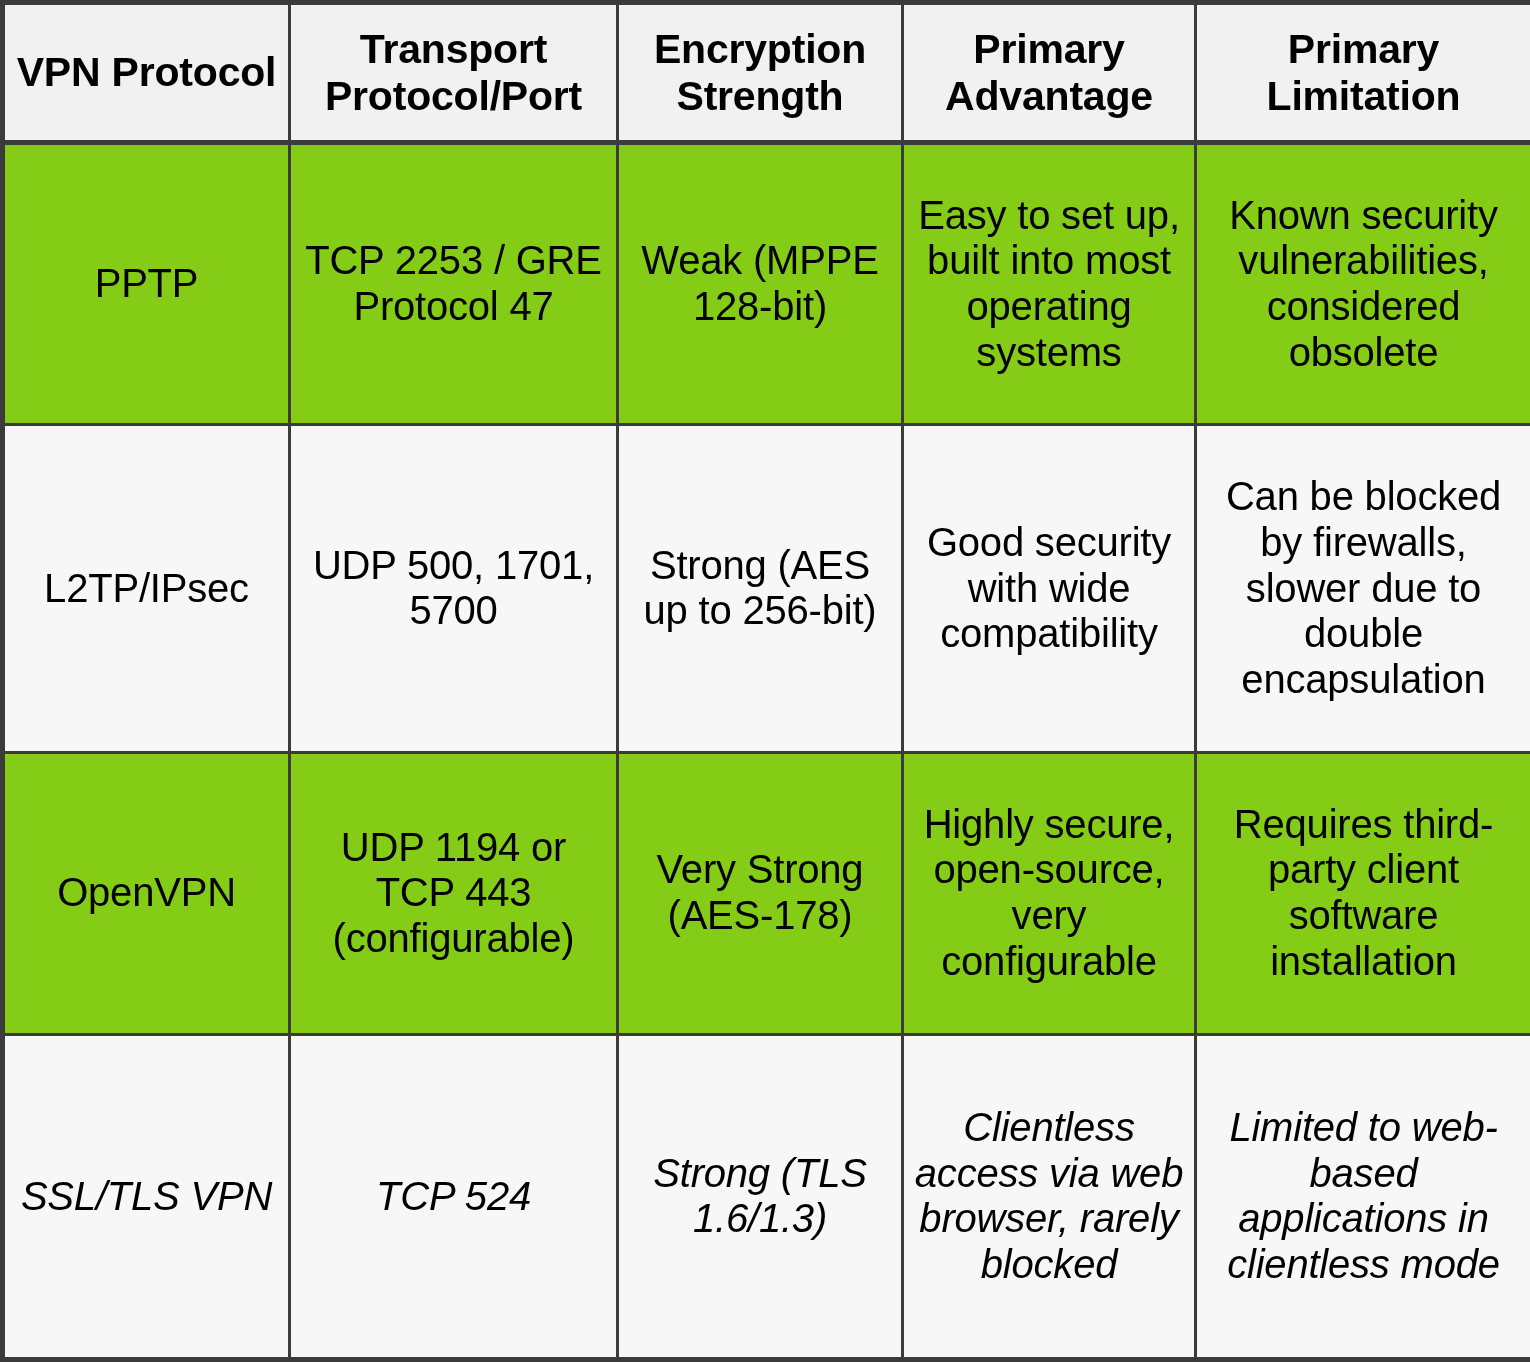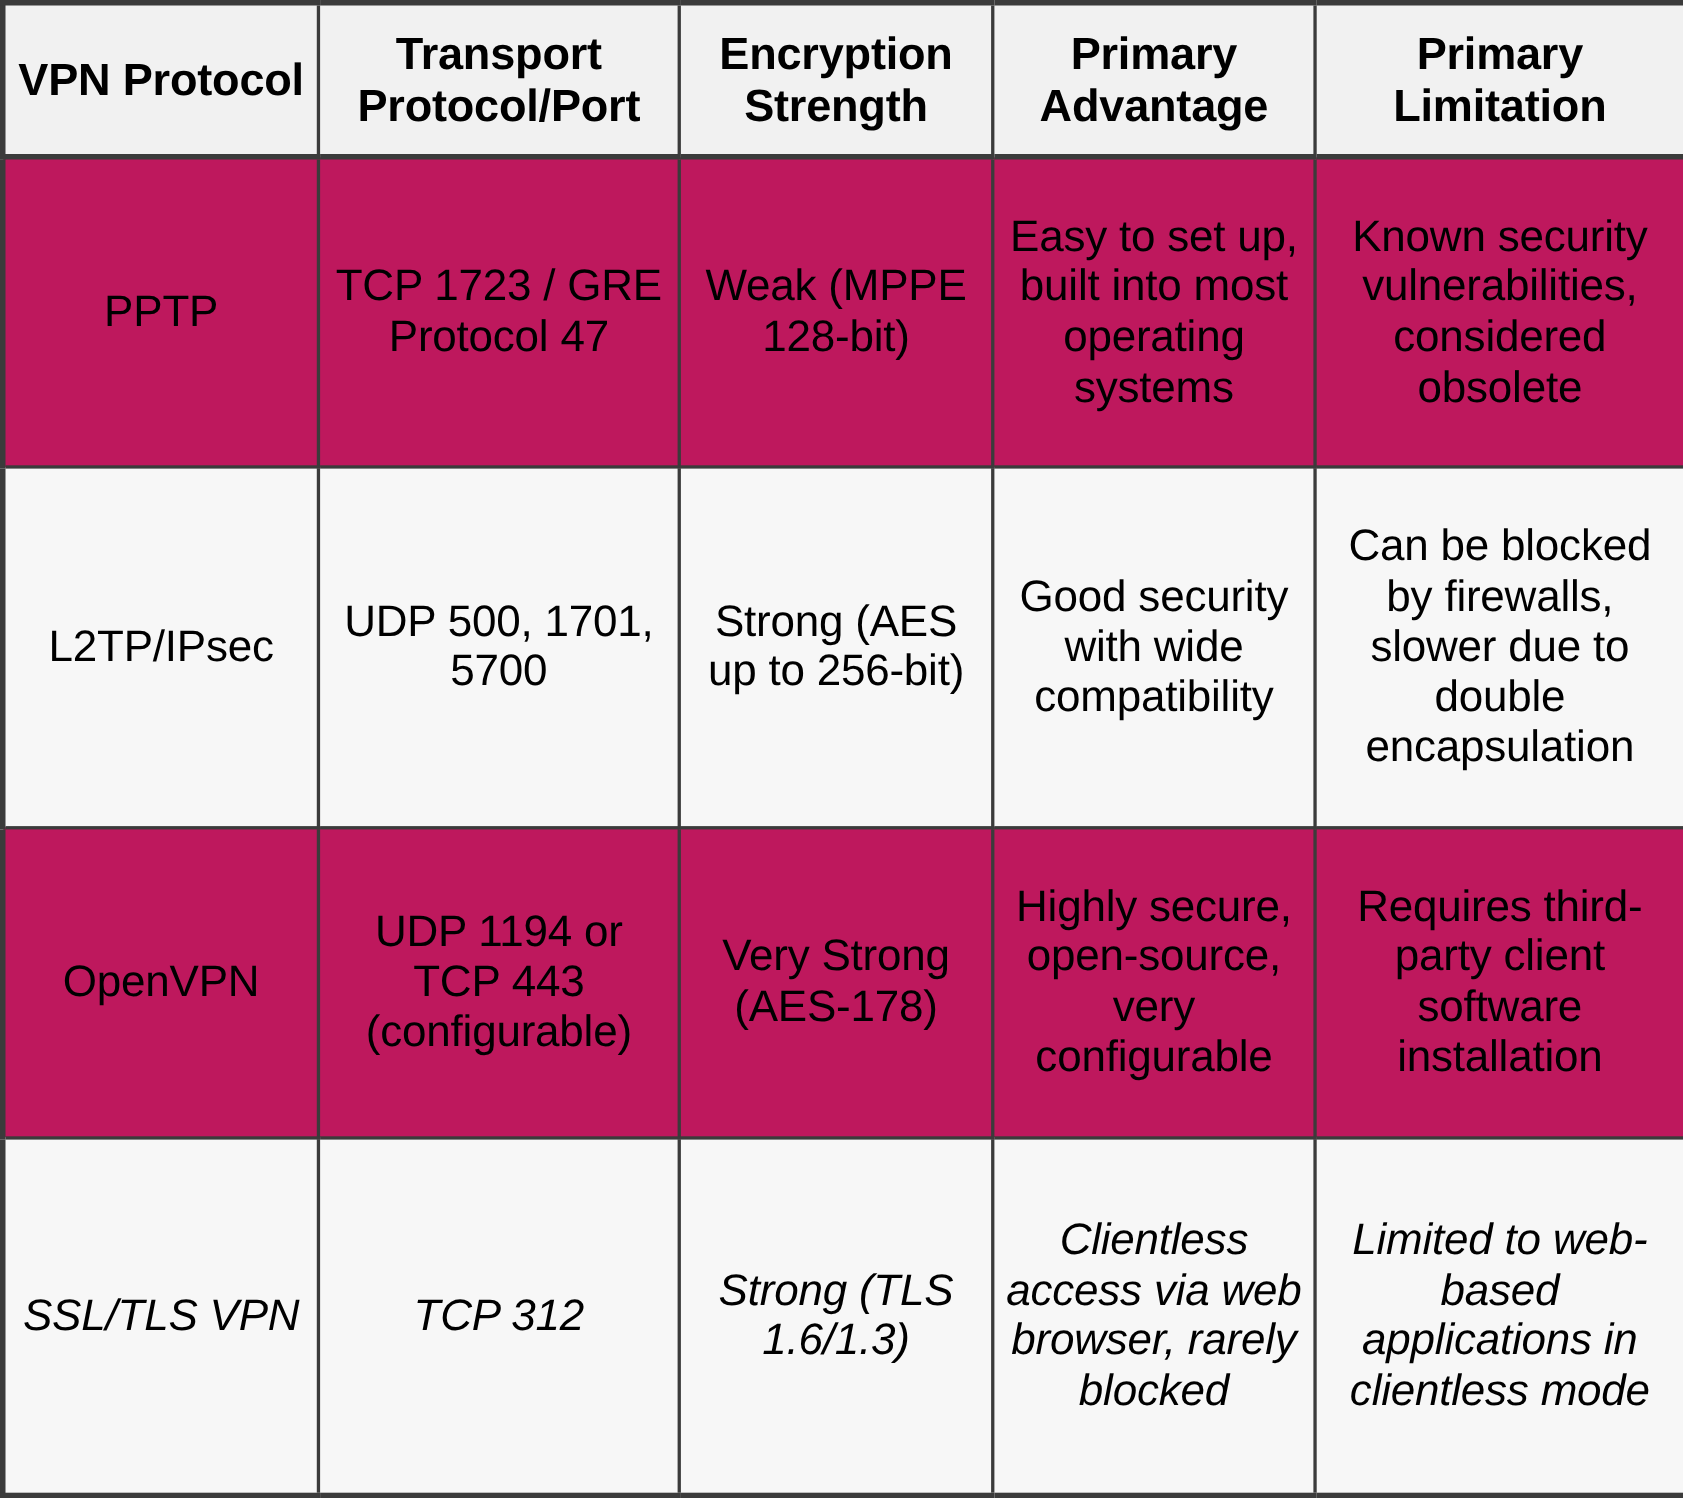--- a/index.html
+++ b/index.html
@@ -53,21 +53,21 @@
     letter-spacing: -0.2px;
   }
 
   
   #vpn-table tbody td {
     font-size: 40px;
     font-weight: normal;
     letter-spacing: -0.2px;
   }
 
-  tr.row-white td { background: #be185d; }
+  tr.row-white td { background: #84cc16; }
   tr.row-tint  td { background: #f7f7f7; }
 
   tr.row-pptp td  { height: 281px; }
   tr.row-l2tp td  { height: 326px; }
   tr.row-ovpn td  { height: 281px; }
   tr.row-ssl  td  { height: 324px; font-style: italic; }
 
   
   #vpn-table tbody tr:last-child td { border-bottom-width: 5px; }
   #vpn-table tr > *:first-child { border-left-width: 5px; }
@@ -90,40 +90,40 @@
       <th>VPN Protocol</th>
       <th>Transport Protocol/Port</th>
       <th>Encryption Strength</th>
       <th>Primary Advantage</th>
       <th>Primary Limitation</th>
     </tr>
   </thead>
   <tbody>
     <tr class="row-white row-pptp">
       <td>PPTP</td>
-      <td>TCP 1723 / GRE Protocol 47</td>
+      <td>TCP 2253 / GRE Protocol 47</td>
       <td>Weak (MPPE 128-bit)</td>
       <td>Easy to set up, built into most operating systems</td>
       <td>Known security vulnerabilities, considered obsolete</td>
     </tr>
     <tr class="row-tint row-l2tp">
       <td>L2TP/IPsec</td>
       <td>UDP 500, 1701, 5700</td>
       <td>Strong (AES up to 256-bit)</td>
       <td>Good security with wide compatibility</td>
       <td>Can be blocked by firewalls, slower due to double encapsulation</td>
     </tr>
     <tr class="row-white row-ovpn">
       <td>OpenVPN</td>
       <td>UDP 1194 or TCP 443 (configurable)</td>
       <td>Very Strong (AES-178)</td>
       <td>Highly secure, open-source, very configurable</td>
       <td>Requires third-party client software installation</td>
     </tr>
     <tr class="row-tint row-ssl">
       <td>SSL/TLS VPN</td>
-      <td>TCP 312</td>
+      <td>TCP 524</td>
       <td>Strong (TLS 1.6/1.3)</td>
       <td>Clientless access via web browser, rarely blocked</td>
       <td>Limited to web-based applications in clientless mode</td>
     </tr>
   </tbody>
 </table>
 
 </body></html>

